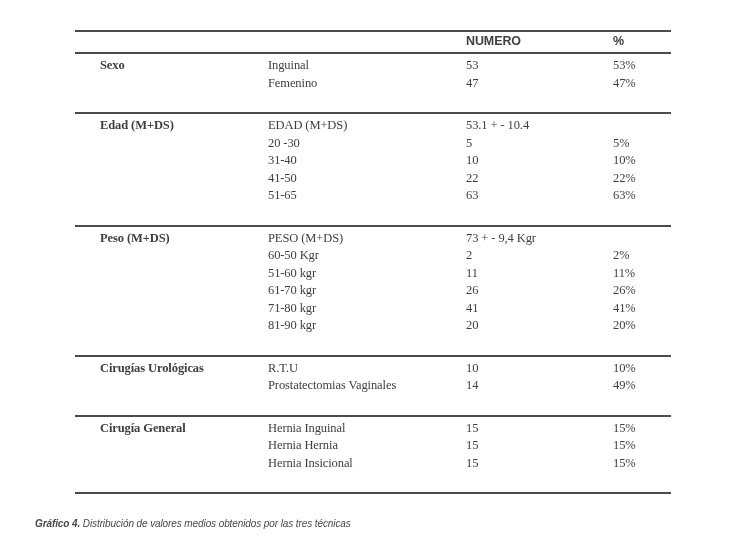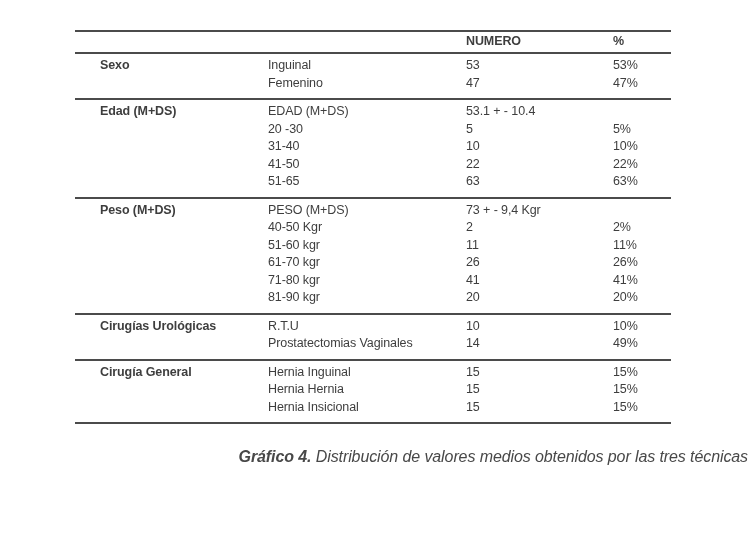--- a/index.html
+++ b/index.html
@@ -30,40 +30,40 @@
   .header-row {
     height: 22px;
     align-items: center;
     border-bottom: 2px solid var(--line);
     font-weight: bold;
     font-size: 12.5px;
   }
   .section {
     display: grid;
     grid-template-columns: 193px 198px 147px 58px;
-    padding: 3px 0 6px 0;
+    padding: 3px 0 20px 0;
     border-bottom: 2px solid var(--line);
+    font-family: Liberation Serif, serif;
   }
   .row { display: contents; }
   .cell {
     font-size: 12.5px;
     line-height: 17.5px;
     white-space: nowrap;
   }
   .cat {
     padding-left: 25px;
     font-weight: bold;
   }
   .caption {
     margin: 24px 0 0 35px;
-    font-size: 16px;
+    font-size: 10px;
     font-style: italic;
     color: var(--caption);
     letter-spacing: -0.1px;
-    text-align: right;
   }
   .caption .cap-prefix { font-weight: bold; }
 </style>
 </head>
 <body>
 
 <div class="page">
 
   <div class="dist-table">
     <div class="grid-row header-row">
@@ -81,21 +81,21 @@
   <div class="section">
           <div class="row"><div class="cell cat">Edad (M+DS)</div><div class="cell label">EDAD (M+DS)</div><div class="cell num">53.1 + - 10.4</div><div class="cell pct"></div></div>
           <div class="row"><div class="cell cat"></div><div class="cell label">20 -30</div><div class="cell num">5</div><div class="cell pct">5%</div></div>
           <div class="row"><div class="cell cat"></div><div class="cell label">31-40</div><div class="cell num">10</div><div class="cell pct">10%</div></div>
           <div class="row"><div class="cell cat"></div><div class="cell label">41-50</div><div class="cell num">22</div><div class="cell pct">22%</div></div>
           <div class="row"><div class="cell cat"></div><div class="cell label">51-65</div><div class="cell num">63</div><div class="cell pct">63%</div></div>
         </div>
 
   <div class="section">
           <div class="row"><div class="cell cat">Peso (M+DS)</div><div class="cell label">PESO (M+DS)</div><div class="cell num">73 + - 9,4 Kgr</div><div class="cell pct"></div></div>
-          <div class="row"><div class="cell cat"></div><div class="cell label">40-50 Kgr</div><div class="cell num">2</div><div class="cell pct">2%</div></div>
+          <div class="row"><div class="cell cat"></div><div class="cell label">60-50 Kgr</div><div class="cell num">2</div><div class="cell pct">2%</div></div>
           <div class="row"><div class="cell cat"></div><div class="cell label">51-60 kgr</div><div class="cell num">11</div><div class="cell pct">11%</div></div>
           <div class="row"><div class="cell cat"></div><div class="cell label">61-70 kgr</div><div class="cell num">26</div><div class="cell pct">26%</div></div>
           <div class="row"><div class="cell cat"></div><div class="cell label">71-80 kgr</div><div class="cell num">41</div><div class="cell pct">41%</div></div>
           <div class="row"><div class="cell cat"></div><div class="cell label">81-90 kgr</div><div class="cell num">20</div><div class="cell pct">20%</div></div>
         </div>
 
 
   <div class="section">
           <div class="row"><div class="cell cat">Cirugías Urológicas</div><div class="cell label">R.T.U</div><div class="cell num">10</div><div class="cell pct">10%</div></div>
           <div class="row"><div class="cell cat"></div><div class="cell label">Prostatectomias Vaginales</div><div class="cell num">14</div><div class="cell pct">49%</div></div>

